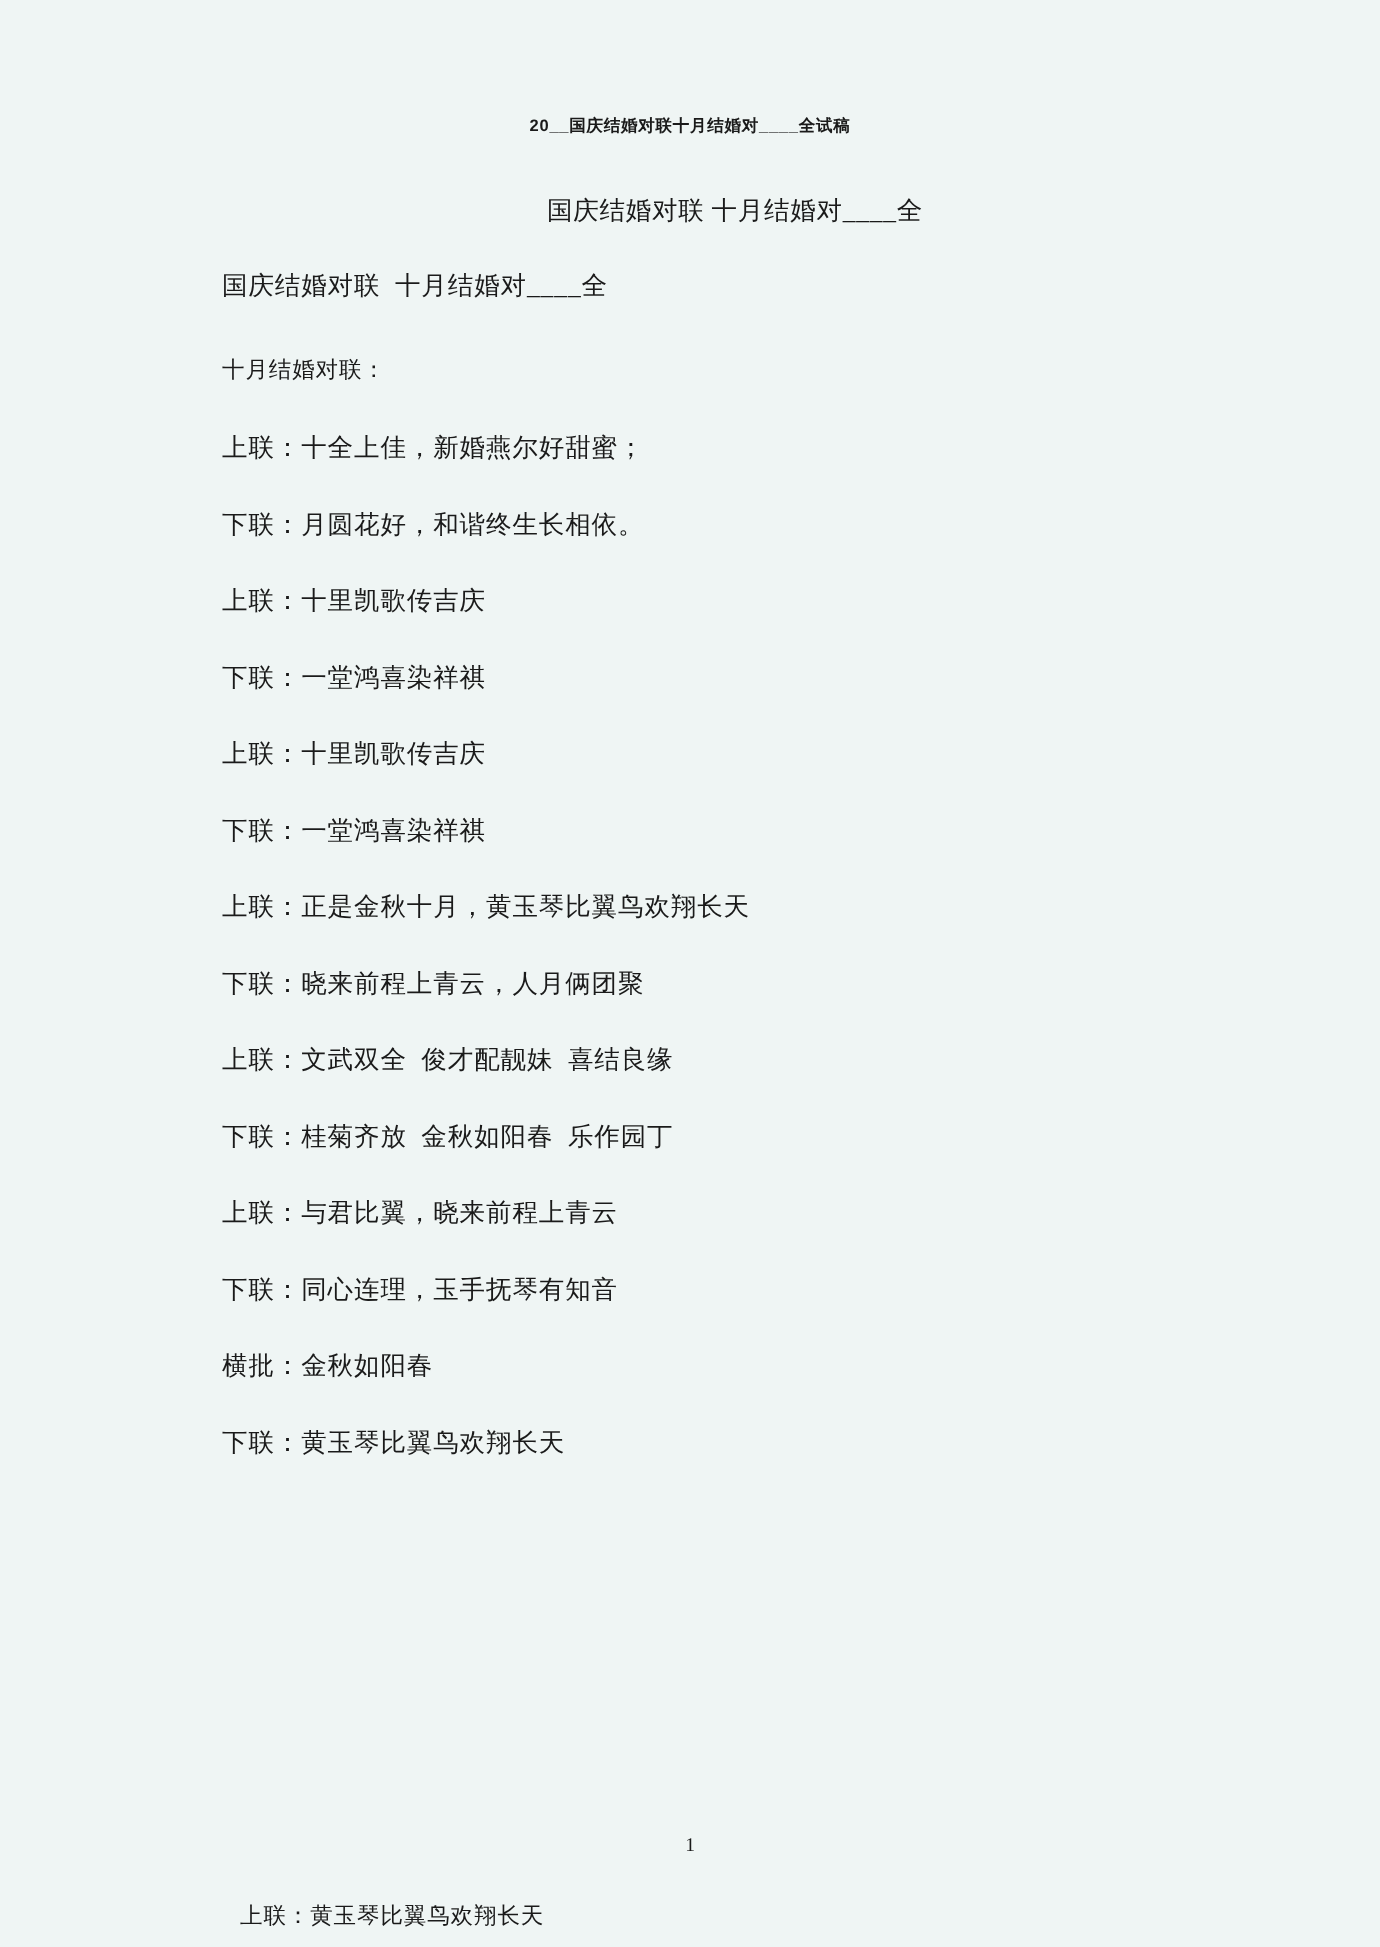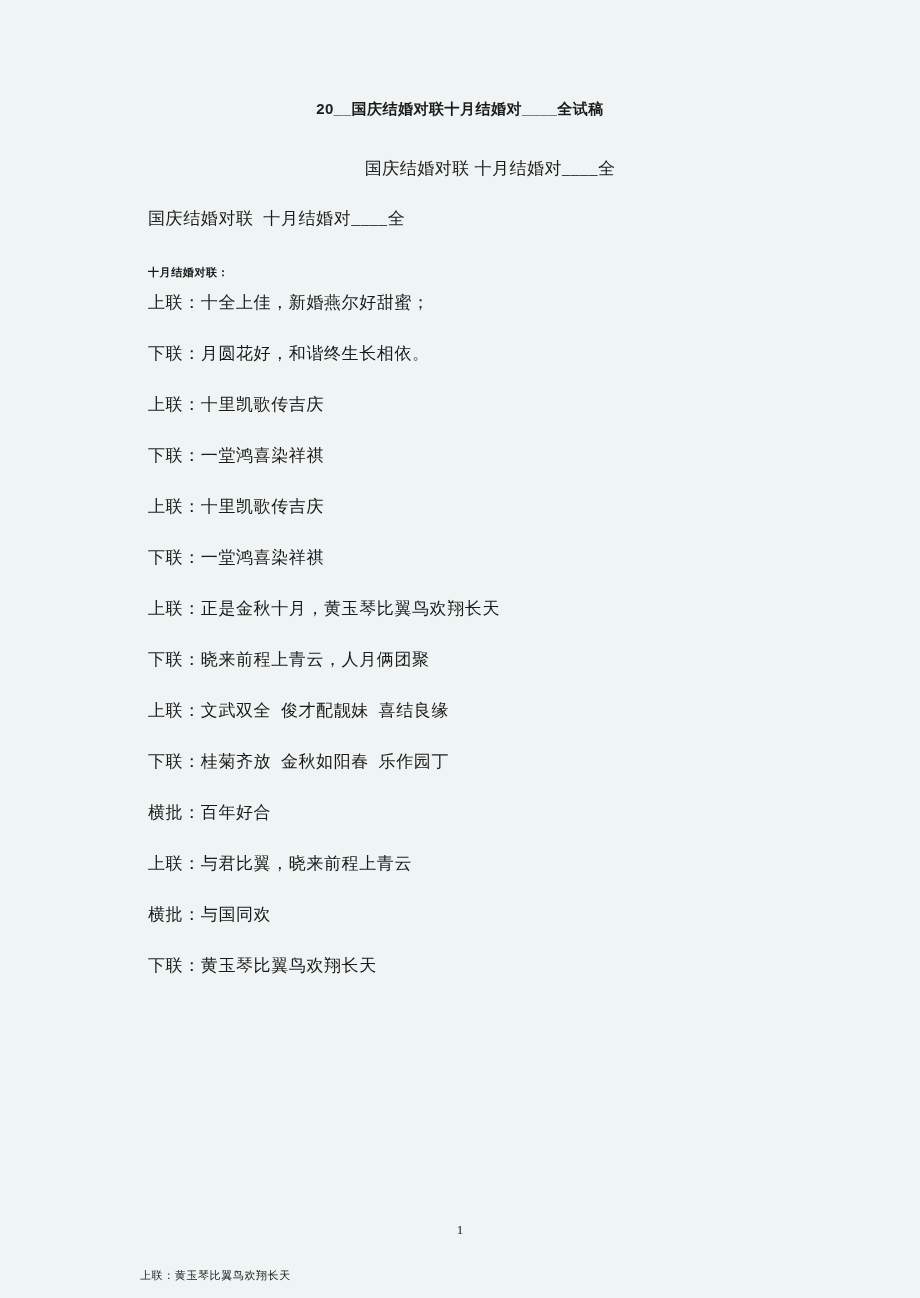--- a/index.html
+++ b/index.html
@@ -19,24 +19,24 @@
   .page {
     position: relative;
     width: 920px;
     height: 1298px;
     padding: 0;
   }
   .doc-title {
     text-align: center;
     font-family: "Liberation Sans", sans-serif;
     font-weight: bold;
-    font-size: 15px;
+    font-size: 11px;
     letter-spacing: 0.5px;
     margin: 0;
-    padding-top: 100px;
+    padding-top: 76px;
   }
   .subtitle {
     text-align: center;
     font-size: 17px;
     margin: 0;
     padding-top: 38px;
     padding-left: 60px;
     letter-spacing: 0.5px;
   }
   .body-block {
@@ -46,42 +46,42 @@
   }
   .para {
     font-size: 17px;
     line-height: 1;
     margin: 0 0 34px 0;
     letter-spacing: 0.6px;
     white-space: pre-wrap;
   }
   .para.section-heading {
     font-family: "Liberation Sans", sans-serif;
-    font-weight: bold;
-    font-size: 11px;
-    margin-bottom: 16px;
+    font-weight: normal;
+    font-size: 15px;
+    margin-bottom: 36px;
   }
   .para.first {
     margin-bottom: 40px;
   }
   .page-number {
     position: absolute;
     left: 0;
     right: 0;
     top: 1222px;
     text-align: center;
     font-size: 13px;
     font-family: "Liberation Serif", serif;
     color: #1a1a1a;
   }
   .last-line {
     position: absolute;
-    left: 140px;
+    left: 160px;
     top: 1268px;
-    font-size: 11px;
+    font-size: 15px;
     letter-spacing: 0.6px;
   }
 </style>
 </head>
 <body>
 
 <div class="page">
 
   <h1 class="doc-title">20__国庆结婚对联十月结婚对____全试稿</h1>
 
@@ -94,23 +94,23 @@
     <p class="para">上联：十全上佳，新婚燕尔好甜蜜；</p>
     <p class="para">下联：月圆花好，和谐终生长相依。</p>
     <p class="para">上联：十里凯歌传吉庆</p>
     <p class="para">下联：一堂鸿喜染祥祺</p>
     <p class="para">上联：十里凯歌传吉庆</p>
     <p class="para">下联：一堂鸿喜染祥祺</p>
     <p class="para">上联：正是金秋十月，黄玉琴比翼鸟欢翔长天</p>
     <p class="para">下联：晓来前程上青云，人月俩团聚</p>
     <p class="para">上联：文武双全  俊才配靓妹  喜结良缘</p>
     <p class="para">下联：桂菊齐放  金秋如阳春  乐作园丁</p>
-    <p class="para">横批：百年好合</p>
     <p class="para">上联：与君比翼，晓来前程上青云</p>
-    <p class="para">横批：与国同欢</p>
+    <p class="para">下联：同心连理，玉手抚琴有知音</p>
+    <p class="para">横批：金秋如阳春</p>
     <p class="para">下联：黄玉琴比翼鸟欢翔长天</p>
   </div>
 
   <div class="page-number">1</div>
 
   <div class="last-line">上联：黄玉琴比翼鸟欢翔长天</div>
 
 </div>
 
 </body></html>

